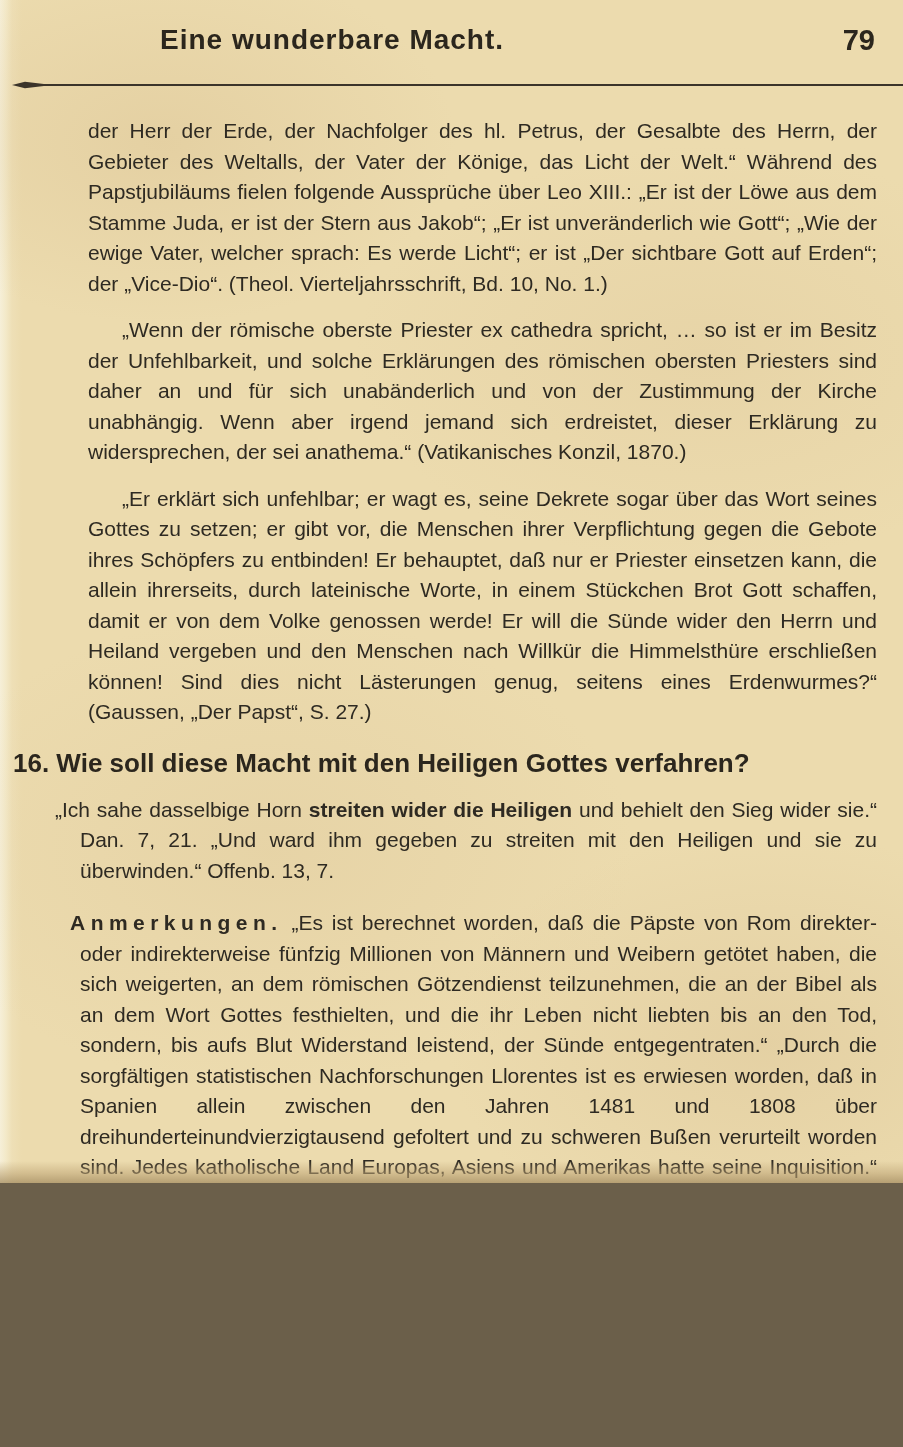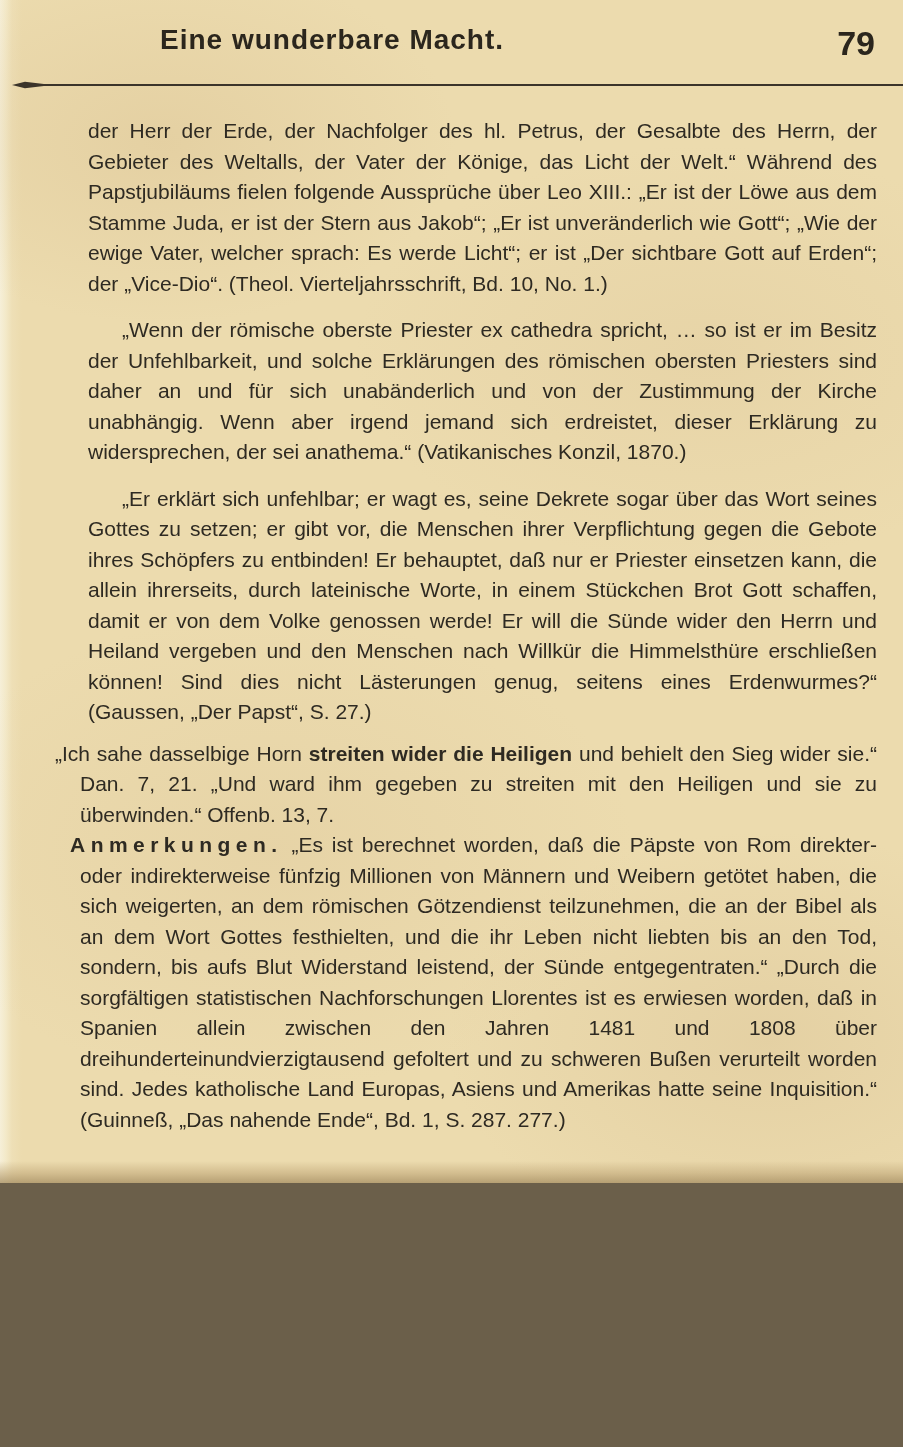--- a/index.html
+++ b/index.html
@@ -28,21 +28,21 @@
   .running-head{
     position:absolute;top:24px;left:0;right:28px;height:40px;
   }
   .head-title{
     position:absolute;left:160px;top:0;
     font-size:28px;font-weight:bold;letter-spacing:1px;
     color:#2b261d;
   }
   .head-page{
     position:absolute;right:0;top:0;
-    font-size:34px;font-weight:bold;color:#2b261d;
+    font-size:29px;font-weight:bold;color:#2b261d;
   }
   
   .head-rule{
     position:absolute;top:81px;left:12px;right:0;height:8px;
   }
   .head-rule .bar{
     position:absolute;left:20px;right:0;top:3px;height:2px;
     background:#3b342a;
   }
   .head-rule .tip{
@@ -57,21 +57,21 @@
     text-align:justify;
   }
   .para{margin:16px 26px 11px 88px;text-indent:34px;}
   .para.continues{text-indent:0;}
   .section-heading{
     margin:18px 26px 15px 13px;
     font-size:26px;line-height:34px;font-weight:bold;
     text-align:left;text-indent:0;color:#2b261d;
   }
   .scripture-quote{
-    margin:0 26px 0 55px;
+    margin:0 26px 22px 55px;
     padding-left:25px;text-indent:-25px;
   }
   .annotations{
     margin:0 26px 11px 70px;
     padding-left:10px;text-indent:-10px;
   }
   .annotations .label{
     font-weight:bold;letter-spacing:.26em;
   }
   .bold{font-weight:bold;}
@@ -93,20 +93,21 @@
 
   <div class="text-block">
 
     <p class="para continues">der Herr der Erde, der Nachfolger des hl. Petrus, der Gesalbte des Herrn, der Gebieter des Weltalls, der Vater der Könige, das Licht der Welt.“  Während des Papstjubiläums fielen folgende Aussprüche über Leo XIII.: „Er ist der Löwe aus dem Stamme Juda, er ist der Stern aus Jakob“; „Er ist unveränderlich wie Gott“; „Wie der ewige Vater, welcher sprach: Es werde Licht“; er ist „Der sichtbare Gott auf Erden“; der „Vice-Dio“. (Theol. Vierteljahrsschrift, Bd. 10, No. 1.)</p>
 
 
     <p class="para">„Wenn der römische oberste Priester ex cathedra spricht, … so ist er im Besitz der Unfehlbarkeit, und solche Erklärungen des römischen obersten Priesters sind daher an und für sich unabänderlich und von der Zustimmung der Kirche unabhängig. Wenn aber irgend jemand sich erdreistet, dieser Erklärung zu widersprechen, der sei anathema.“  (Vatikanisches Konzil, 1870.)</p>
 
     <p class="para">„Er erklärt sich unfehlbar; er wagt es, seine Dekrete sogar über das Wort seines Gottes zu setzen; er gibt vor, die Menschen ihrer Verpflichtung gegen die Gebote ihres Schöpfers zu entbinden! Er behauptet, daß nur er Priester einsetzen kann, die allein ihrerseits, durch lateinische Worte, in einem Stückchen Brot Gott schaffen, damit er von dem Volke genossen werde! Er will die Sünde wider den Herrn und Heiland vergeben und den Menschen nach Willkür die Himmelsthüre erschließen können! Sind dies nicht Lästerungen genug, seitens eines Erdenwurmes?“  (Gaussen, „Der Papst“, S. 27.)</p>
 
+    <div class="section-heading">16. Wie soll diese Macht mit den Heiligen Gottes verfahren?</div>
 
     <p class="scripture-quote"><span>„Ich sahe dasselbige Horn </span><span class="bold">streiten wider die Heiligen</span><span> und behielt den Sieg wider sie.“   Dan. 7, 21.   „Und ward ihm gegeben zu streiten mit den Heiligen und sie zu überwinden.“   Offenb. 13, 7.</span></p>
 
     <p class="annotations"><span class="label">Anmerkungen.</span><span>  „Es ist berechnet worden, daß die Päpste von Rom direkter- oder indirekterweise fünfzig Millionen von Männern und Weibern getötet haben, die sich weigerten, an dem römischen Götzendienst teilzunehmen, die an der Bibel als an dem Wort Gottes festhielten, und die ihr Leben nicht liebten bis an den Tod, sondern, bis aufs Blut Widerstand leistend, der Sünde entgegentraten.“  „Durch die sorgfältigen statistischen Nachforschungen Llorentes ist es erwiesen worden, daß in Spanien allein zwischen den Jahren 1481 und 1808 über dreihunderteinundvierzigtausend gefoltert und zu schweren Bußen verurteilt worden sind. Jedes katholische Land Europas, Asiens und Amerikas hatte seine Inquisition.“  (Guinneß, „Das nahende Ende“, Bd. 1, S. 287. 277.)</span></p>
 
   </div>
 
   <div class="bottom-shade"></div>
 </div>
 

